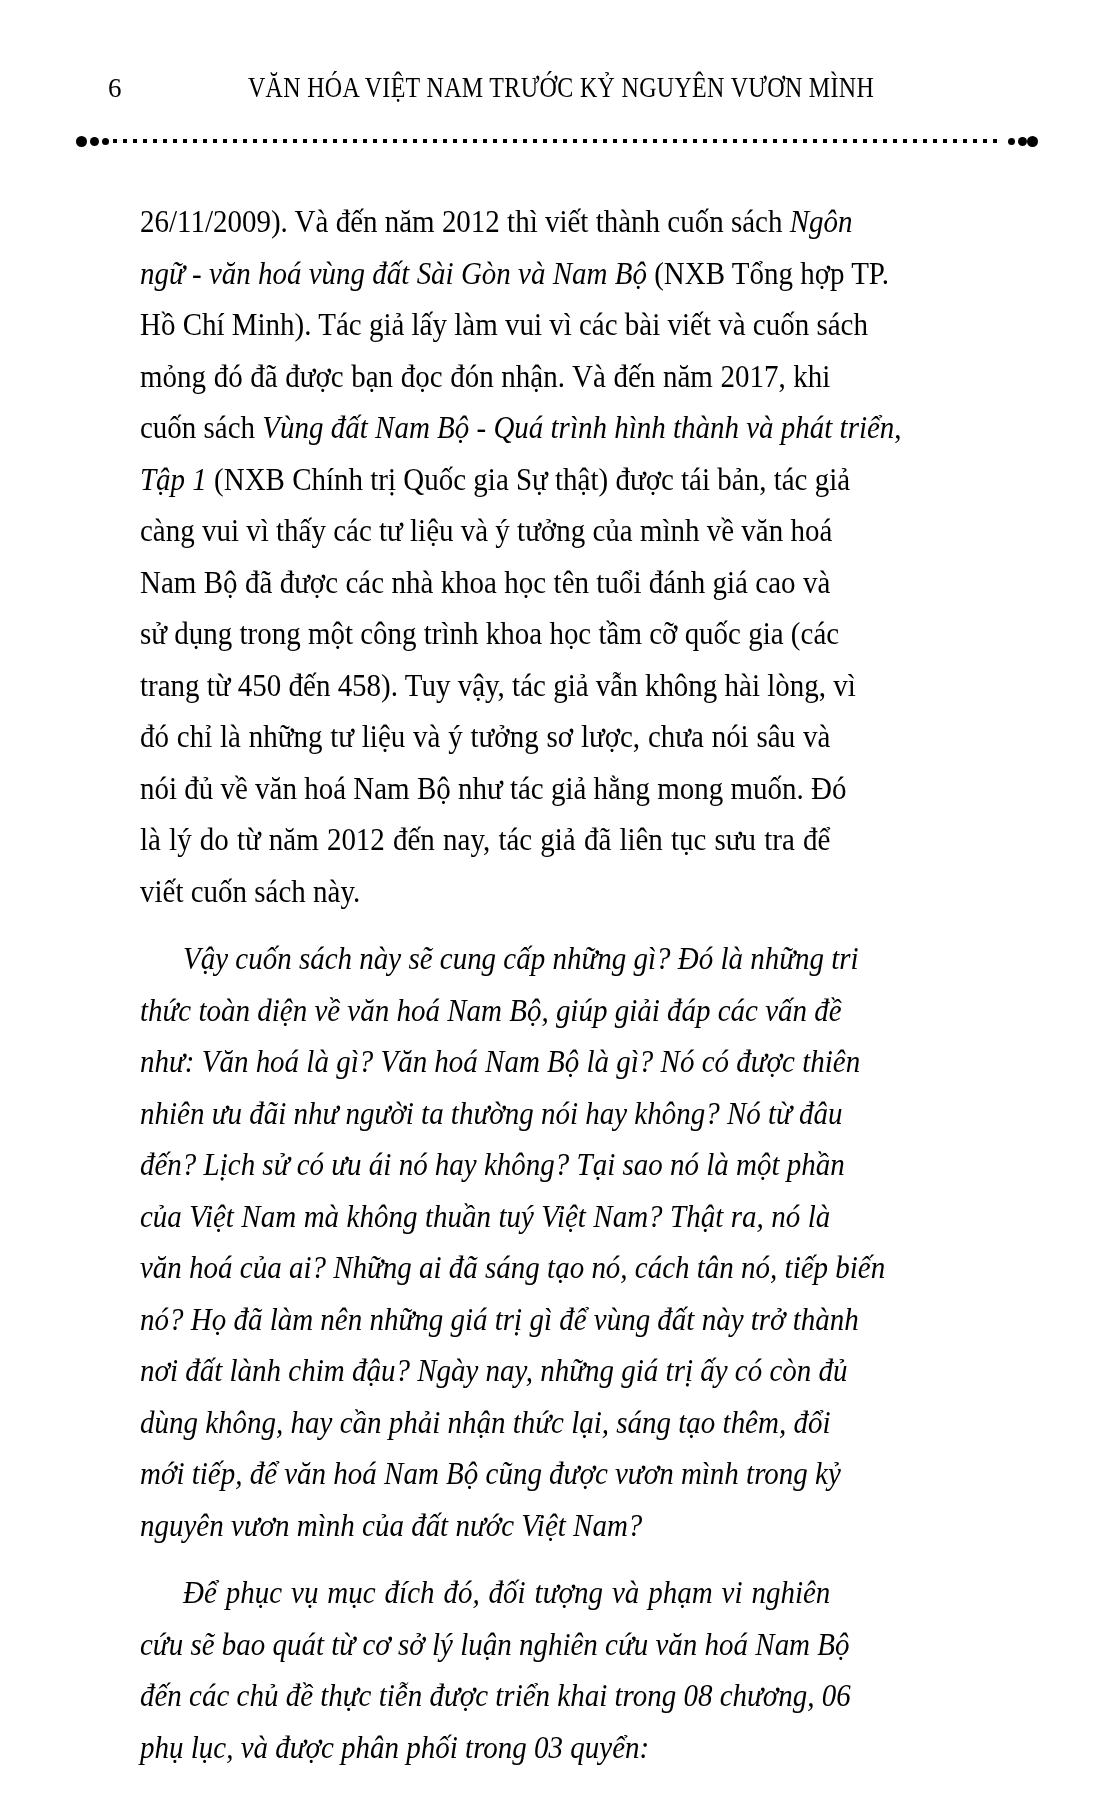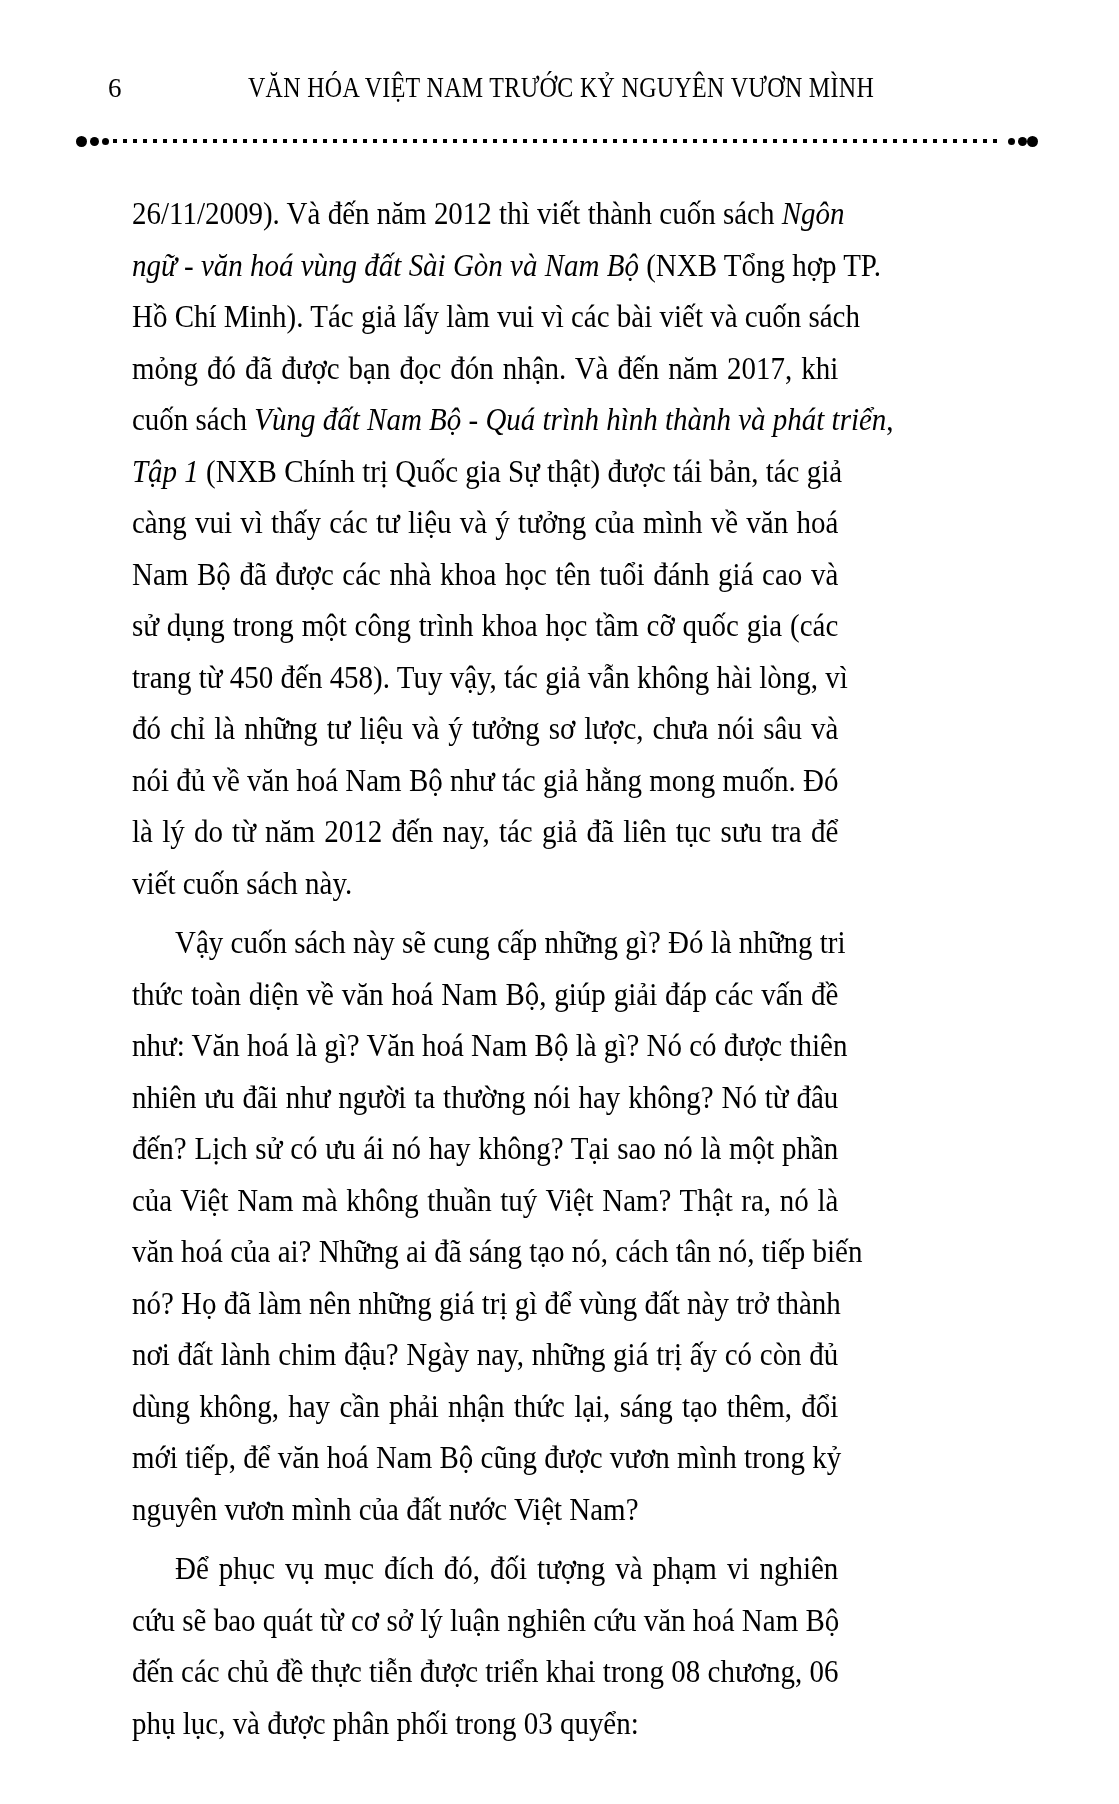--- a/index.html
+++ b/index.html
@@ -79,24 +79,25 @@
   }
 
   
   .body {
     position: absolute;
     left: 124px;
     top: 180px;
     width: 722px;
   }
   .para {
-    margin: 8px;
+    margin: 16px;
   }
   .para + .para {
     margin-top: 0px;
+    font-style: italic;
   }
   .ln {
     display: block;
     font-size: 31px;
     line-height: 51.5px;
     height: 51.5px;
     white-space: nowrap;
     text-align: justify;
     text-align-last: justify;
     transform: scaleX(0.935);

